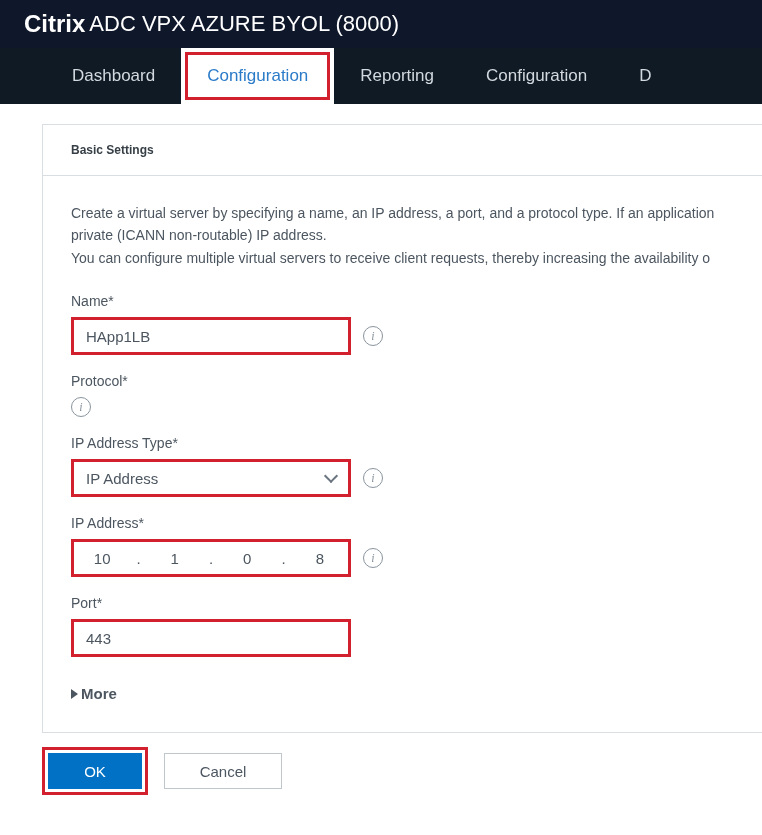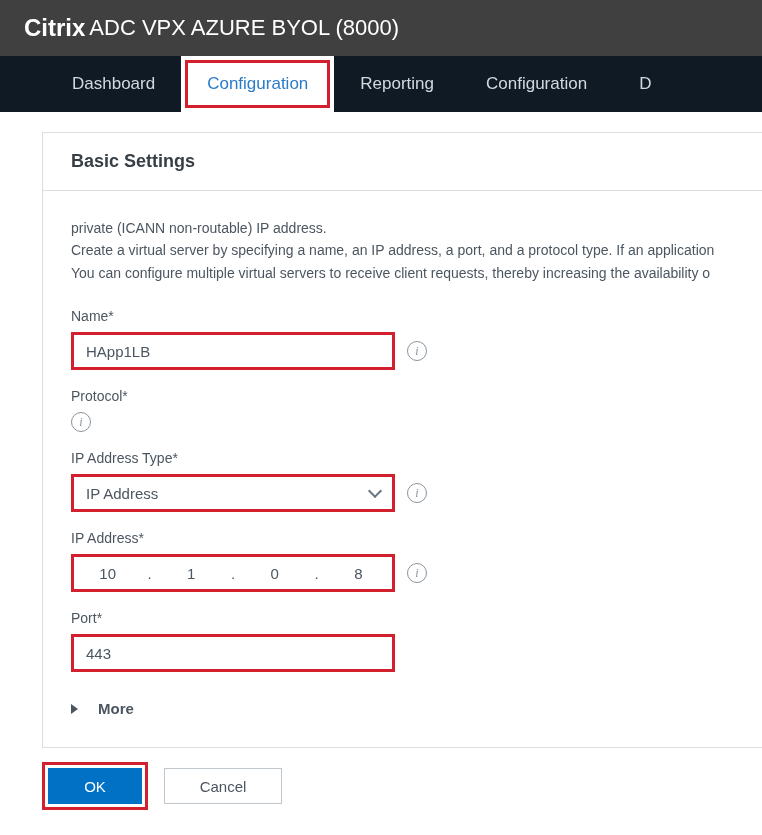--- a/index.html
+++ b/index.html
@@ -1,52 +1,52 @@
 <!DOCTYPE html>
 <html><head>
 <meta charset="utf-8">
 <style>
   * { box-sizing: border-box; margin: 0; padding: 0; font-family: "Segoe UI", Arial, sans-serif; }
   body { background: #fff; width: 762px; height: 835px; overflow: hidden; }
   
-  .top-header { background: #404040; color: #fff; height: 56px; display: flex; align-items: center; padding: 0 24px; }
+  .top-header { background: #0f172a; color: #fff; height: 48px; display: flex; align-items: center; padding: 0 24px; }
   .brand-strong { font-weight: 700; font-size: 24px; }
   .brand-rest { font-weight: 300; font-size: 22px; margin-left: 4px; }
   
   .nav-tabs { background: #0f1a24; color: #cdd5dc; height: 56px; display: flex; align-items: stretch; padding-left: 46px; }
   .nav-tab { display: flex; align-items: center; padding: 0 26px; font-size: 17px; color: #d3d9df; cursor: pointer; }
   .nav-tab.active { background: #fff; color: #2b7bc9; }
   .nav-tab.active.highlighted { position: relative; }
   .nav-tab.highlighted::after { content: ""; position: absolute; inset: 4px; border: 3px solid #d2202f; pointer-events: none; }
   .nav-tab-wrap { position: relative; display: flex; }
   
   .page-body { padding: 20px 0 0 20px; }
   .page-title-row { display: flex; align-items: center; gap: 14px; margin-bottom: 18px; }
   .back-circle { width: 28px; height: 28px; border-radius: 50%; background: #2b7bc9; display: flex; align-items: center; justify-content: center; cursor: pointer; }
   .back-arrow { width: 12px; height: 12px; border-left: 2px solid #fff; border-bottom: 2px solid #fff; transform: rotate(45deg); margin-left: 3px; }
   .page-title { font-size: 30px; font-weight: 300; color: #363f46; }
   
   .panel { border: 1px solid #d9dee2; border-right: none; margin-left: 22px; }
-  .panel-header { border-bottom: 1px solid #d9dee2; padding: 18px 28px; font-size: 18px; font-weight: 700; color: #363f46; }
+  .panel-header { border-bottom: 1px solid #d9dee2; padding: 18px 28px; font-size: 12px; font-weight: 700; color: #363f46; }
   .panel-body { padding: 26px 28px 20px 28px; }
   .intro-text { font-size: 14px; color: #4c5660; line-height: 1.6; margin-bottom: 24px; }
   
   .form-row { margin-bottom: 18px; margin-top: 16px; }
   .label { font-size: 14px; color: #4c5660; margin-bottom: 8px; display: block; }
   .field-wrap { display: flex; align-items: center; gap: 12px; }
-  .field-box { width: 324px; height: 36px; border: 3px solid #d2202f; display: flex; align-items: center; padding: 16px 12px; font-size: 15px; color: #4c5660; background: #fff; position: relative; }
+  .field-box { width: 280px; height: 36px; border: 3px solid #d2202f; display: flex; align-items: center; padding: 16px 12px; font-size: 15px; color: #4c5660; background: #fff; position: relative; }
   .field-box.select { justify-content: space-between; }
   .chev-down { width: 10px; height: 10px; border-right: 2px solid #6b7580; border-bottom: 2px solid #6b7580; transform: rotate(45deg); margin-top: -4px; }
   .info-icon { width: 20px; height: 20px; border: 1.5px solid #8a949e; border-radius: 50%; display: flex; align-items: center; justify-content: center; font-size: 12px; color: #8a949e; font-family: Georgia, serif; font-style: italic; }
   
   .ip-box { display: flex; align-items: center; gap: 12px; font-family: "Consolas", monospace; font-size: 15px; color: #4c5660; }
   .ip-seg { width: 46px; text-align: center; }
   .ip-dot { padding: 0 6px; }
   
-  .more-row { display: flex; align-items: center; gap: 20px; padding: 10px 0; font-size: 15px; font-weight: 700; color: #4c5660; cursor: pointer; }
+  .more-row { display: flex; align-items: center; gap: 3px; padding: 10px 0; font-size: 15px; font-weight: 700; color: #4c5660; cursor: pointer; }
   .tri-right { width: 0; height: 0; border-top: 5px solid transparent; border-bottom: 5px solid transparent; border-left: 7px solid #4c5660; }
   
   .footer-buttons { display: flex; gap: 16px; margin: 14px 0 0 22px; align-items: center; }
   .btn-ok-wrap { border: 3px solid #d2202f; padding: 3px; }
   .btn-ok { background: #0071c5; color: #fff; border: none; width: 94px; height: 36px; font-size: 15px; cursor: pointer; }
   .btn-cancel { background: #fff; color: #4c5660; border: 1px solid #bfc6cc; width: 118px; height: 36px; font-size: 15px; cursor: pointer; }
 </style>
 </head>
 <body>
 
@@ -64,22 +64,22 @@
   <div class="nav-tab">Configuration</div>
   <div class="nav-tab">D</div>
 </div>
 
 <div class="page-body">
 
   <div class="panel">
     <div class="panel-header">Basic Settings</div>
     <div class="panel-body">
       <div class="intro-text">
+        <div>Create a virtual server by specifying a name, an IP address, a port, and a protocol type. If an application</div>
         <div>private (ICANN non-routable) IP address.</div>
-        <div>Create a virtual server by specifying a name, an IP address, a port, and a protocol type. If an application</div>
         <div>You can configure multiple virtual servers to receive client requests, thereby increasing the availability o</div>
       </div>
 
       <div class="form-row">
         <span class="label">Name*</span>
         <div class="field-wrap">
           <div class="field-box">
             <span>HApp1LB</span>
           </div>
           <span class="info-icon">i</span>

